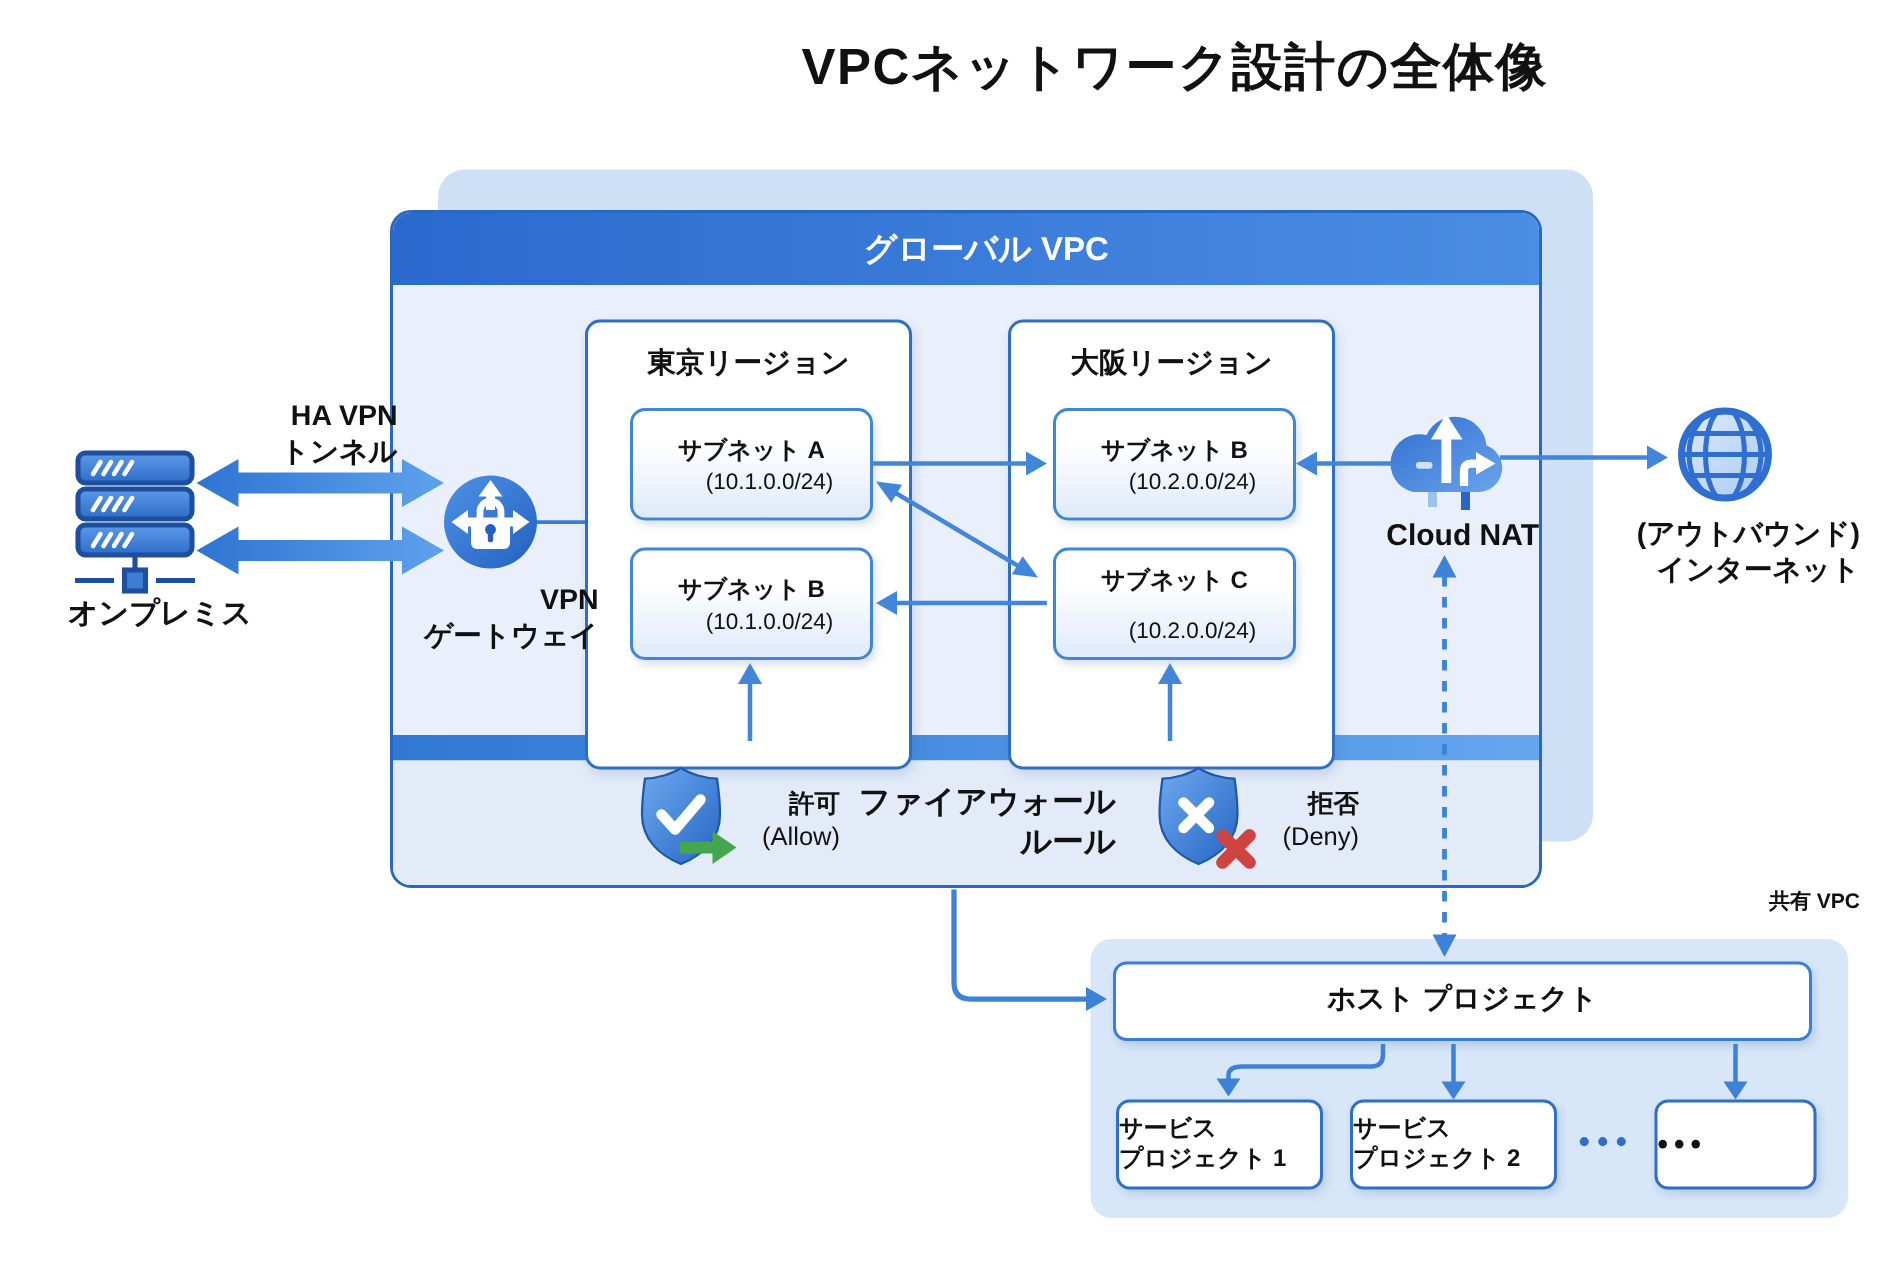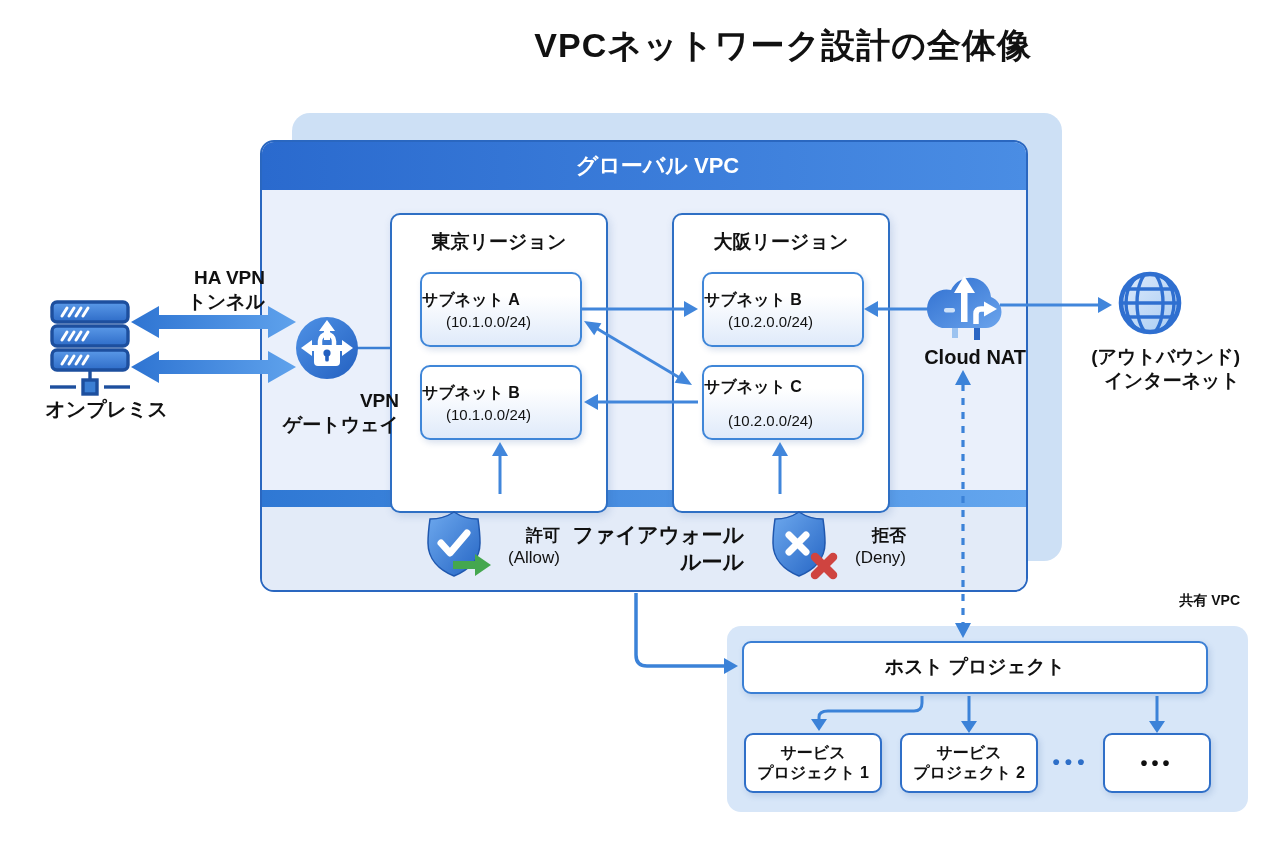--- a/index.html
+++ b/index.html
@@ -20,34 +20,34 @@
   #gvpc-header span{display:block;text-align:center;line-height:48px;color:#fff;font-size:22px;font-weight:700;margin-left:27px;}
   #gvpc-divider{position:absolute;left:0;top:348px;right:0;height:17px;
         background:linear-gradient(90deg,#2f78d4,#64a6ee);}
   #gvpc-footer{position:absolute;left:0;top:365px;right:0;bottom:0;background:#e3ebf8;}
   
   .region{position:absolute;width:218px;height:300px;top:213px;background:#ffffff;border:2.5px solid #2e6fc4;
         border-radius:10px;z-index:3;box-sizing:border-box;box-shadow:2px 3px 8px rgba(46,90,160,0.18);}
   .region-title{position:absolute;left:0;right:0;top:14px;text-align:center;font-size:19px;font-weight:700;}
   .subnet{position:absolute;left:28px;width:162px;height:75px;border:2.5px solid #3f86d8;border-radius:10px;
         background:linear-gradient(180deg,#ffffff 30%,#dfeafa);box-sizing:border-box;
-        display:flex;flex-direction:column;align-items:flex-start;justify-content:center;
+        display:flex;flex-direction:column;align-items:center;justify-content:center;
         box-shadow:2px 3px 6px rgba(46,90,160,0.18);}
   .subnet .nm{font-size:16px;font-weight:700;}
   .subnet .cidr{font-size:15px;font-weight:500;margin-top:2px;margin-left:24px;}
   
   .lbl{font-weight:700;z-index:5;}
   .lbl .sub{font-weight:400;}
   
-  #shared{left:727px;top:626px;width:505px;height:186px;background:#d7e6f8;border-radius:14px;z-index:2;padding-left:16px;}
+  #shared{left:727px;top:626px;width:505px;height:186px;background:#d7e6f8;border-radius:14px;z-index:2;}
   #host{position:absolute;left:15px;top:15px;width:466px;height:53px;background:#fff;border:2.5px solid #3b7fd4;
         border-radius:9px;box-sizing:border-box;text-align:center;line-height:48px;font-size:19px;font-weight:700;
         box-shadow:2px 3px 6px rgba(46,90,160,0.18);}
   .svc{position:absolute;top:107px;height:60px;background:#fff;border:2.5px solid #2f6fc8;border-radius:9px;
-        box-sizing:border-box;display:flex;flex-direction:column;align-items:center;justify-content:center;
+        box-sizing:border-box;display:flex;flex-direction:column;align-items:flex-start;justify-content:center;
         font-size:16px;font-weight:700;line-height:1.25;box-shadow:2px 3px 6px rgba(46,90,160,0.18);}
   #dots-between{position:absolute;left:315px;top:124px;width:58px;text-align:center;color:#2e6fc8;
         font-size:21px;font-weight:700;letter-spacing:5px;}
   #svc-ellipsis{letter-spacing:4px;font-size:20px;}
   
   #connectors{left:0;top:0;width:1264px;height:848px;z-index:4;pointer-events:none;}
   .icon{z-index:5;}
 </style>
 </head>
 <body>

